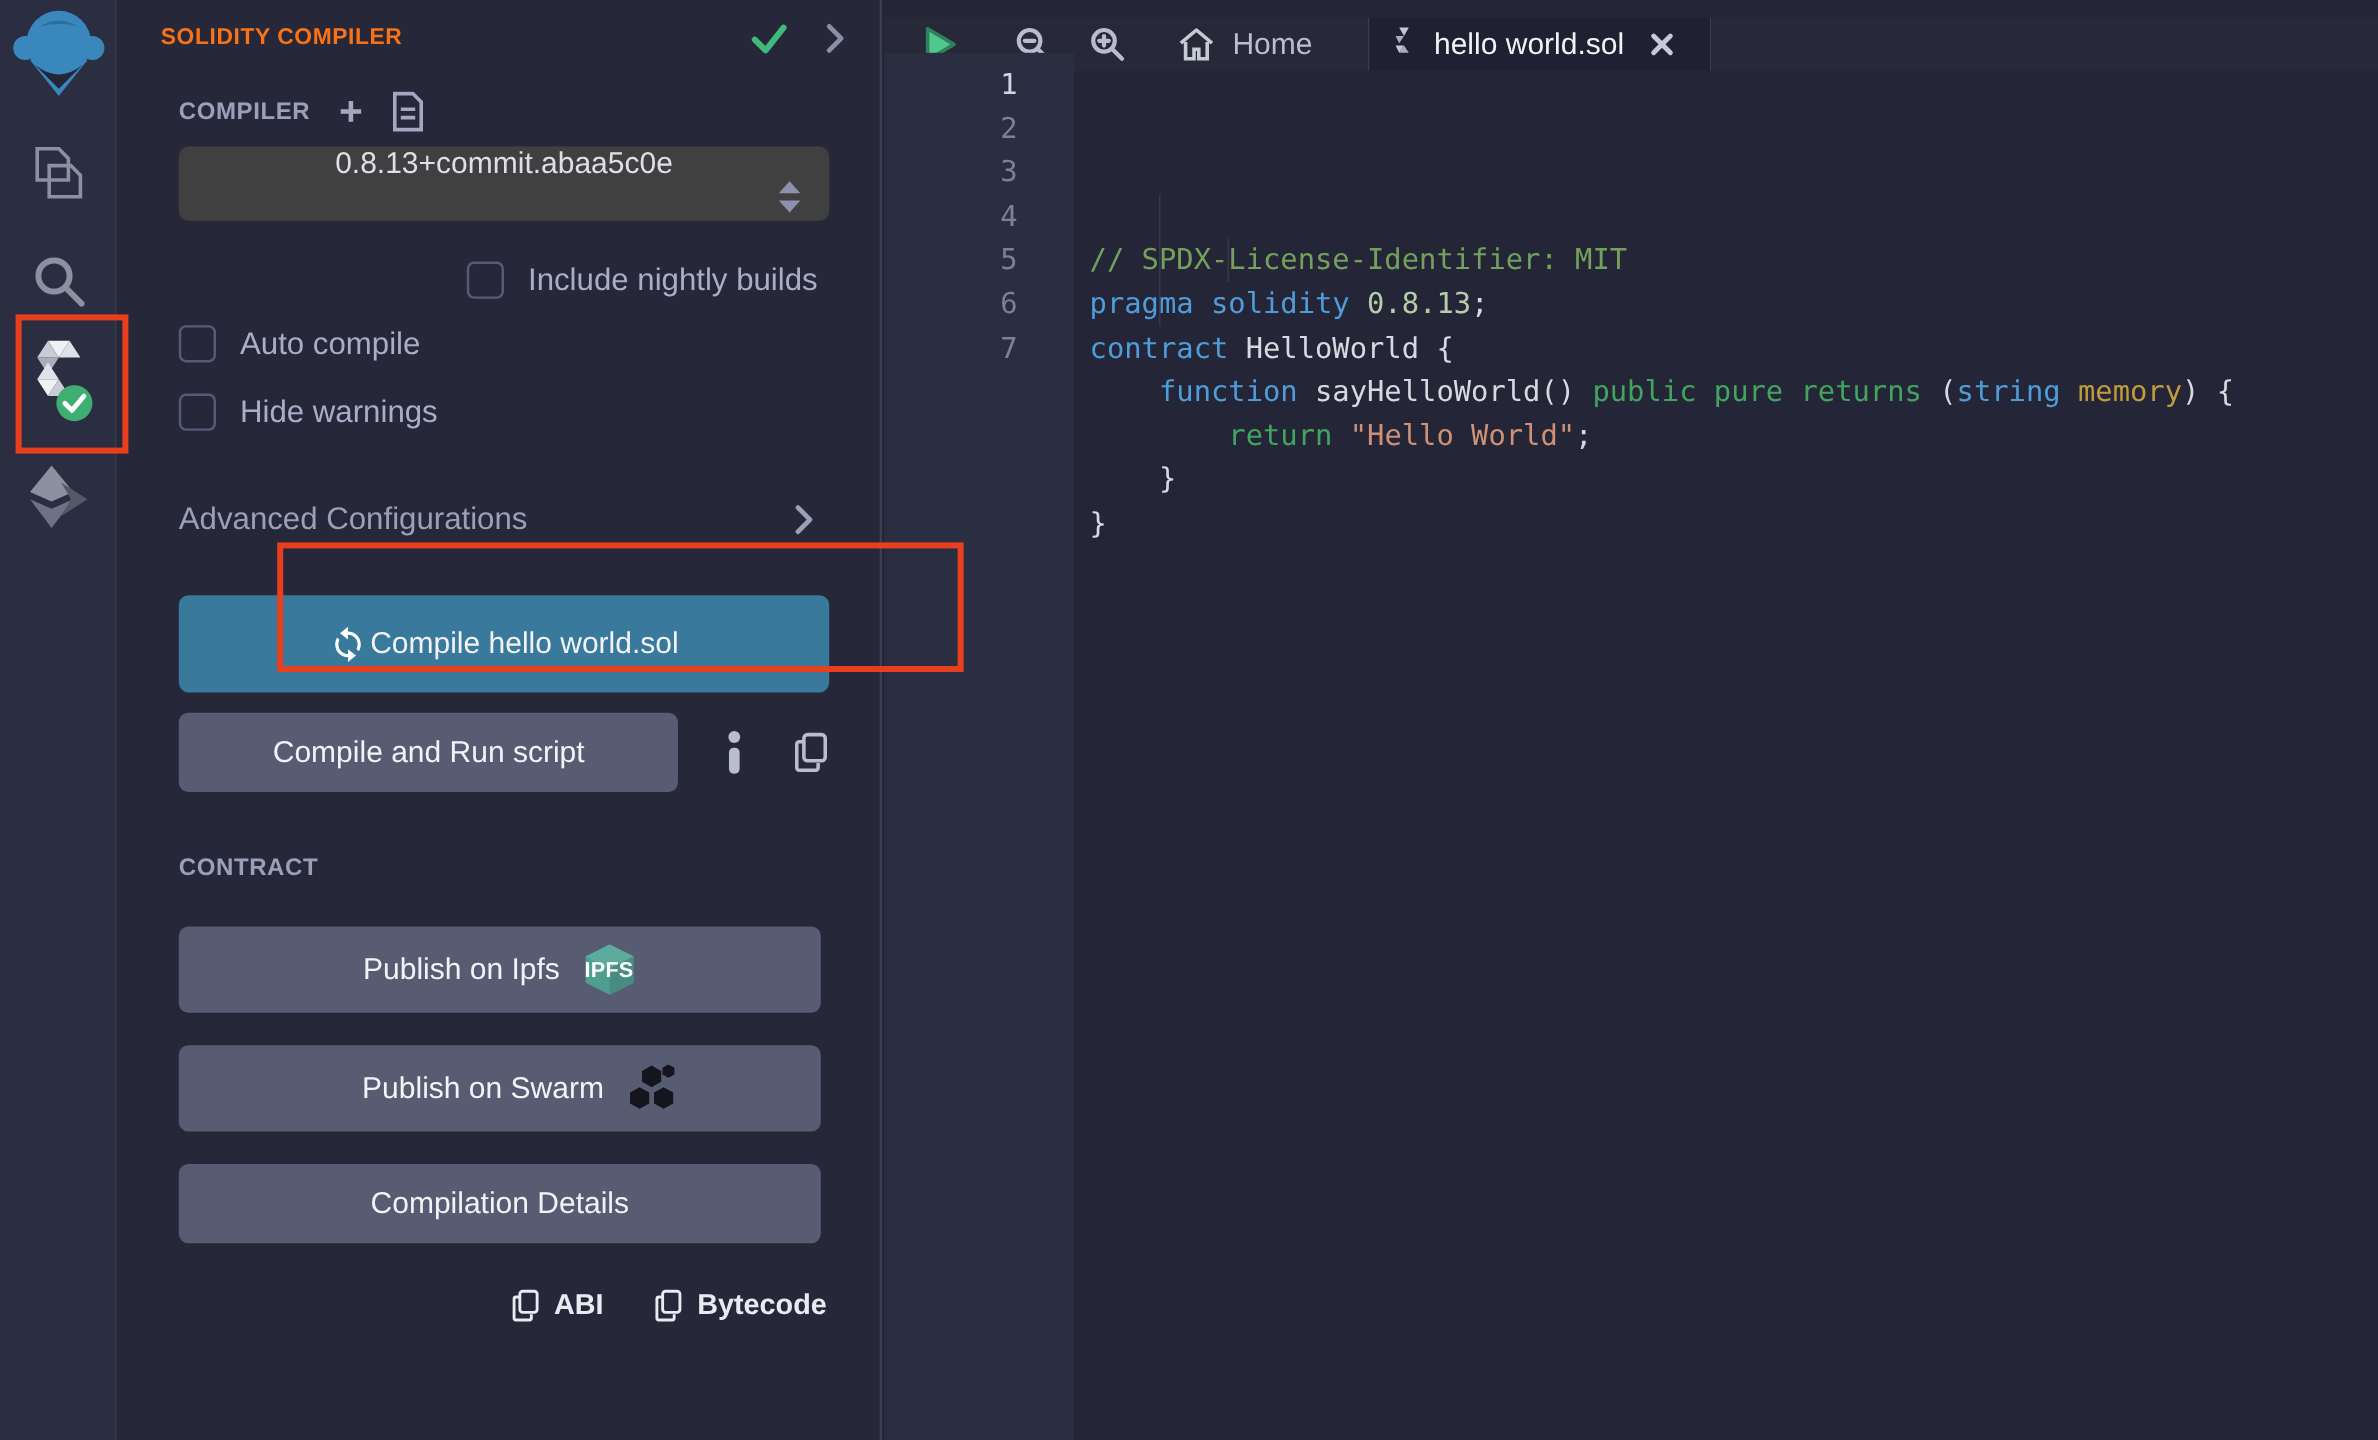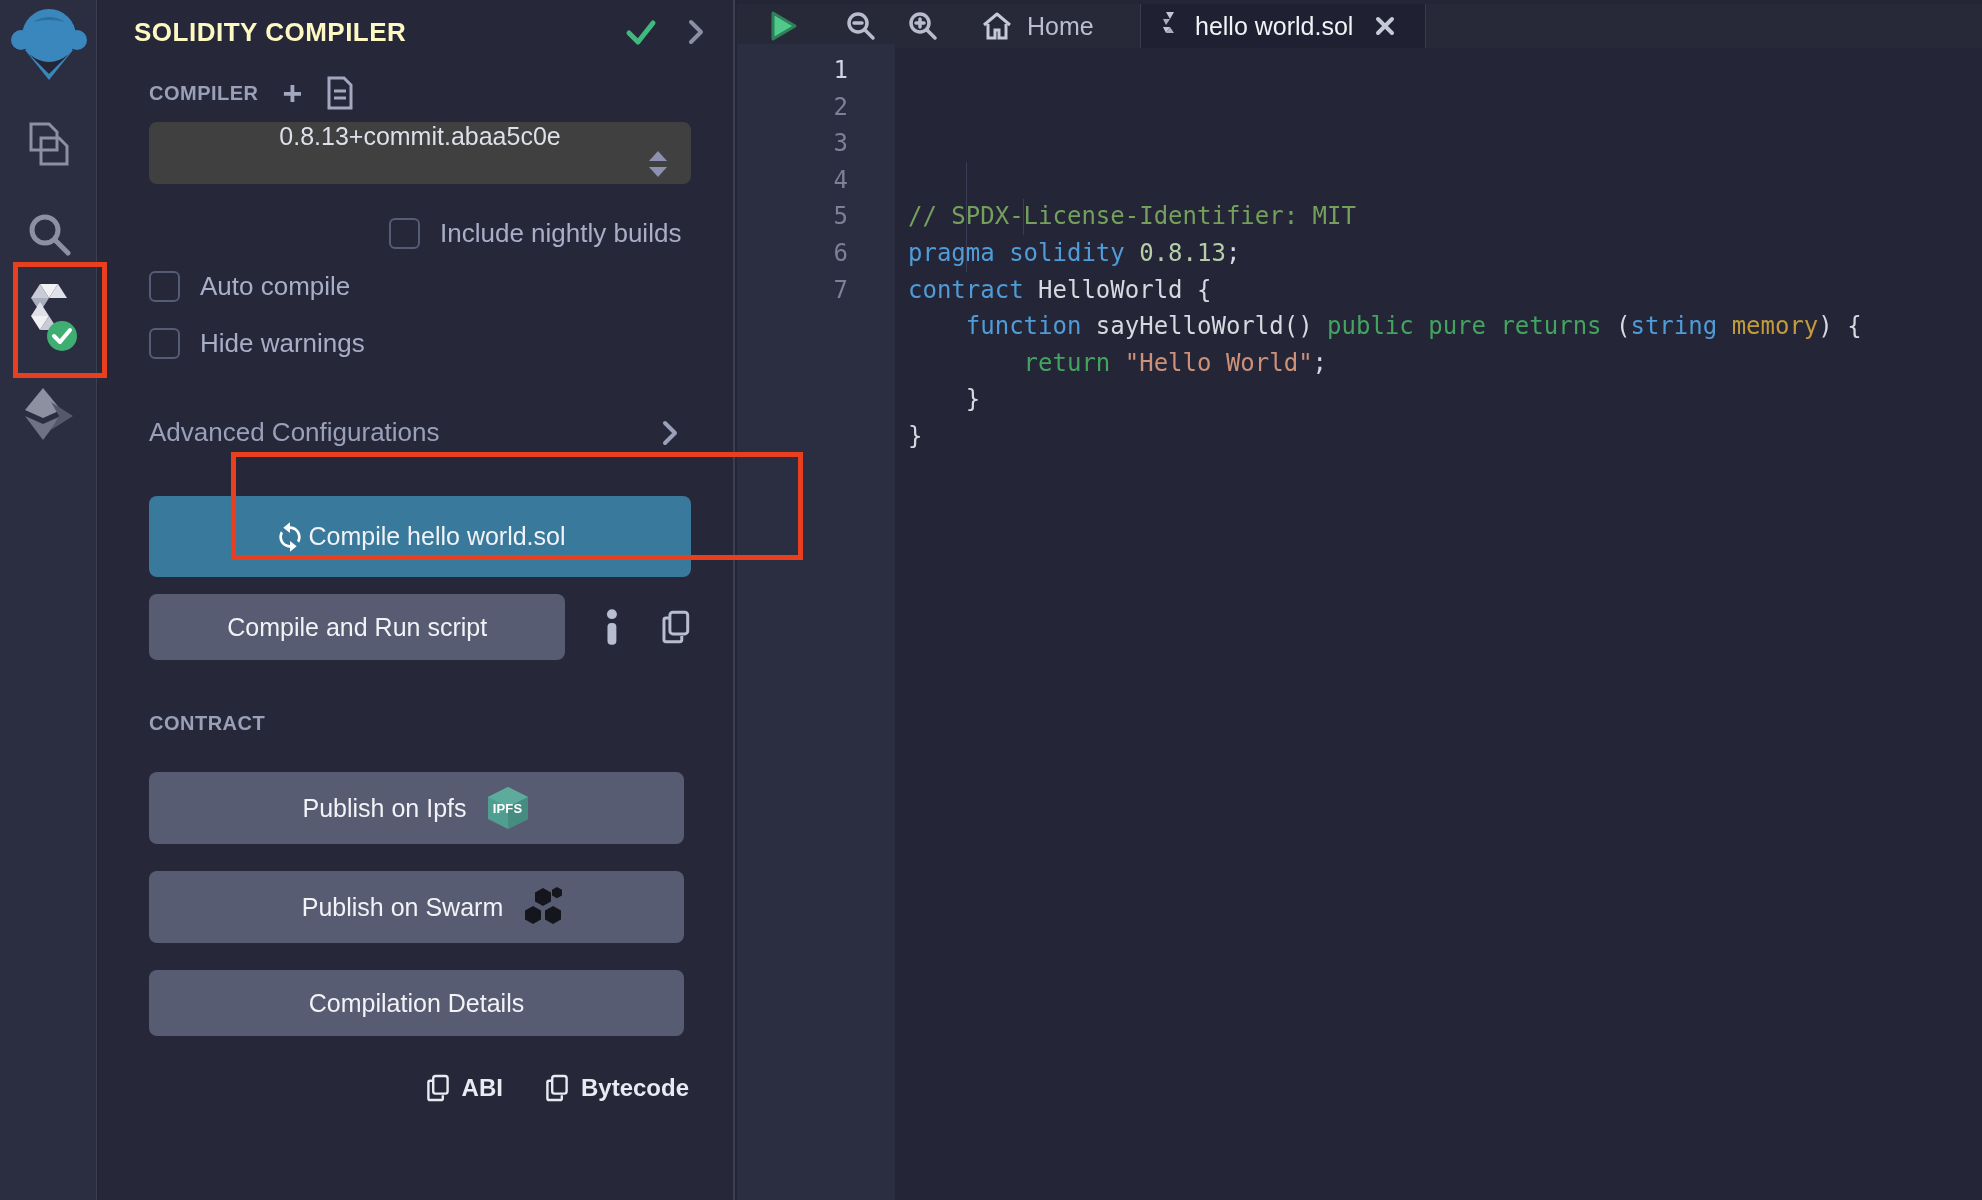--- a/index.html
+++ b/index.html
@@ -8,21 +8,21 @@
 
   
   .activity { position:absolute; left:0; top:0; width:97px; height:1200px;
     background:#2b2d40; border-right:1px solid #3c3e52; }
   .act-icon { position:absolute; left:0; width:97px; display:flex; justify-content:center; }
 
   
   .panel { position:absolute; left:98px; top:0; width:637px; height:1200px;
     background:#262839; border-right:2px solid #3c3e52; }
   .phead { display:flex; align-items:center; margin:16px 28px 0 36px; }
-  .phead-title { flex:1; color:#fef9c3; font-size:26px; font-weight:bold; letter-spacing:.5px; }
+  .phead-title { flex:1; color:#f97316; font-size:19px; font-weight:bold; letter-spacing:.5px; }
   .pc { padding:0 42px 0 51px; }
   .seclabel { color:#9aa0b8; font-size:20px; font-weight:bold; letter-spacing:.5px; }
   .comp-row { display:flex; align-items:center; gap:24px; margin-top:28px; }
   .plus { color:#a3a7bf; font-size:34px; font-weight:bold; line-height:28px; }
 
   .sel { height:62px; background:#404040; border-radius:8px; display:flex; align-items:center;
     padding:0 24px; color:#dddfe9; font-size:25px; margin-top:12px; cursor:pointer;flex-direction:column; }
   .caret { margin-left:auto; display:flex; flex-direction:column; gap:6px; }
   .caret .up { width:0;height:0;border-left:9px solid transparent;border-right:9px solid transparent;
     border-bottom:10px solid #8b91ae; }
@@ -42,30 +42,30 @@
   .btn-sec { background:#585c72; }
   .cr-row { display:flex; align-items:center; margin-top:17px; }
   .cr-btn { width:421px; height:66px; }
   .w535 { width:535px; }
   .pub { height:72px; gap:18px; }
 
   .abi-row { display:flex; justify-content:flex-end; align-items:center; gap:42px; margin-top:38px; padding-right:2px; }
   .abi-item { display:flex; align-items:center; gap:12px; color:#e9eaf2; font-size:24px; font-weight:bold; cursor:pointer; }
 
   .ipfs-badge { width:46px; height:44px; position:relative; display:flex; align-items:center; justify-content:center; }
-  .ipfs-badge span { position:absolute; color:#fff; font-size:13px; font-weight:bold; letter-spacing:.2px; }
+  .ipfs-badge span { position:absolute; color:#fff; font-size:18px; font-weight:bold; letter-spacing:.2px; }
 
   
   .ann { position:absolute; border:5px solid #e8401f; background:transparent; z-index:20; pointer-events:none; }
   .ann1 { left:13px; top:262px; width:94px; height:116px; }
   .ann2 { left:231px; top:452px; width:572px; height:108px; }
 
   
   .editor { position:absolute; left:737px; top:0; width:1245px; height:1200px; background:#242637; }
-  .edtop { position:absolute; left:0; top:4px; width:100%; height:44px; background:#272939; display:flex; align-items:center; }
+  .edtop { position:absolute; left:0; top:15px; width:100%; height:44px; background:#272939; display:flex; align-items:center; }
   .edtop-left { width:403px; height:44px; display:flex; align-items:center; padding-left:28px; }
   .tbtn { display:flex; align-items:center; cursor:pointer; }
   .home-tab { display:flex; align-items:center; gap:14px; margin-left:42px; cursor:pointer; }
   .home-label { color:#b9bdcf; font-size:25px; }
   .tab-active { width:286px; height:44px; background:#1f2133; border-left:1px solid #3a3c4e;
     border-right:1px solid #3a3c4e; display:flex; align-items:center; gap:14px; padding:0 18px; cursor:pointer; }
   .tab-label { color:#f2f2f6; font-size:25px; white-space:nowrap; }
 
   .gutter { position:absolute; left:0; top:44px; width:158px; height:1156px; background:#2b2d40;
     font-family:"DejaVu Sans Mono", monospace; font-size:24px; line-height:36.6px;

